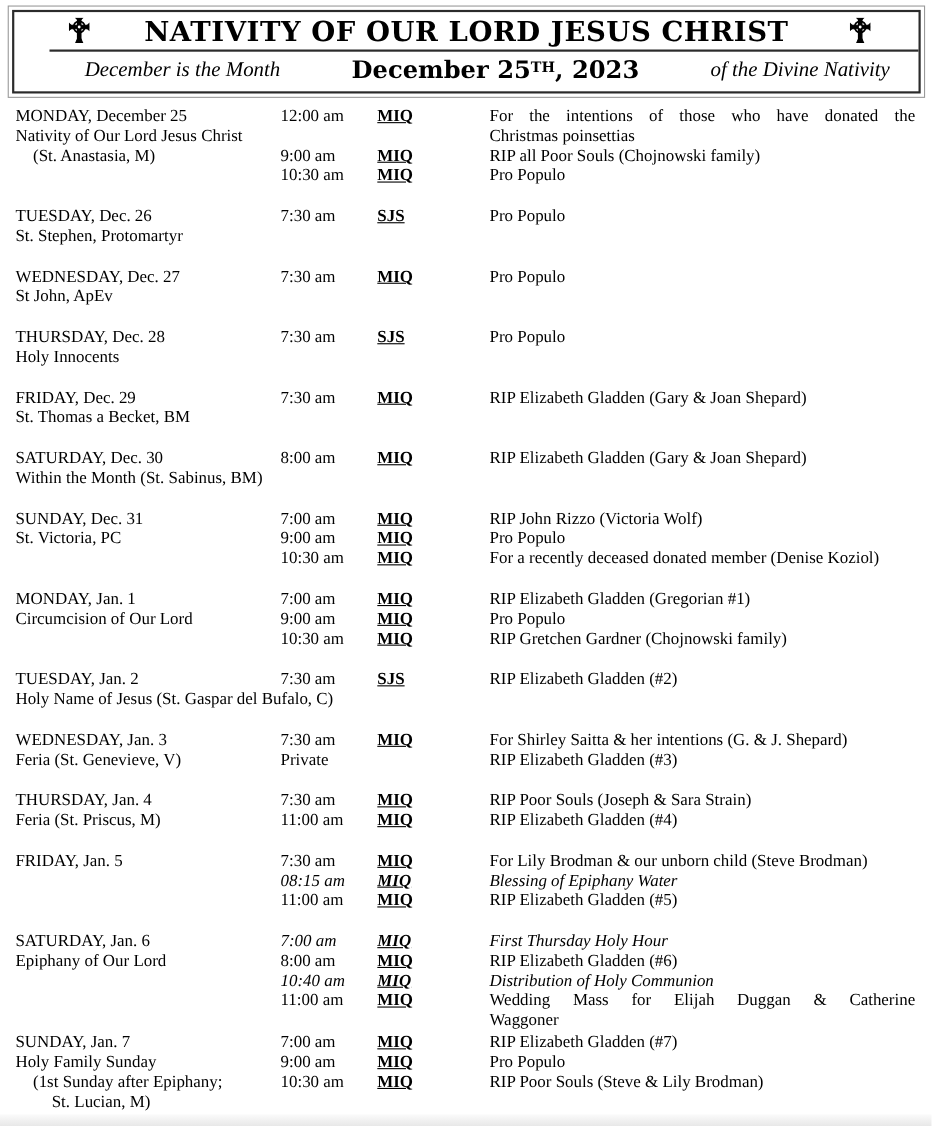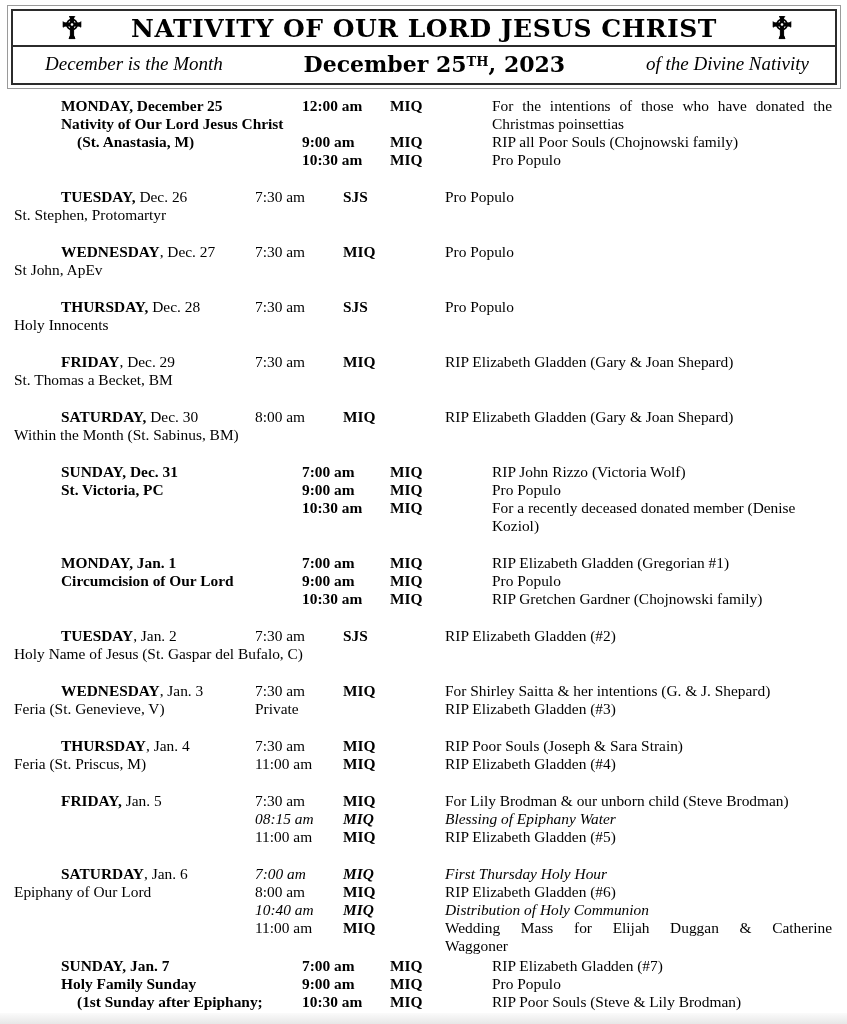--- a/index.html
+++ b/index.html
@@ -10,41 +10,41 @@
   
   .header-outer{margin:5px 6px 0 7px;border:1px solid #9a9a9a;padding:3px;background:#fff;}
   .header-inner{border:2px solid #2b2b2b;}
   .title-row{position:relative;height:34px;display:flex;align-items:center;justify-content:center;}
   .page-title{font-family:"DejaVu Serif","Liberation Serif",serif;font-weight:700;
               font-size:25px;letter-spacing:.5px;white-space:nowrap;line-height:34px;margin-top:2px;}
   .cross{position:absolute;top:5px;width:22px;height:28px;}
   .cross.left{left:48px;}
   .cross.right{right:42px;}
   .subtitle-row{border-top:2px solid #2b2b2b;height:36px;display:flex;align-items:center;
-                justify-content:space-between;padding:0 26px 0 32px;}
+                justify-content:space-between;padding:0 26px 0 32px;margin-left:32px;}
   .subtitle-side{font-style:italic;font-size:19px;white-space:nowrap;padding-bottom:3px;}
   .date-center{font-family:"DejaVu Serif","Liberation Serif",serif;font-weight:700;font-size:22px;
                white-space:nowrap;padding-bottom:3px;}
   .date-center sup{font-size:13px;vertical-align:6px;letter-spacing:0;}
 
   
   #schedule{margin:8px 15px 0 14px;font-size:15.4px;line-height:18px;}
   .entry{display:flex;margin-bottom:19px;}
   .entry:nth-child(13){margin-bottom:2px;}
   .entry:last-child{margin-bottom:0;}
   .day-col{flex:0 0 241px;max-width:241px;}
   .day-line{white-space:nowrap;}
   .mass-col{flex:1 1 auto;min-width:0;}
   .mass-row{display:flex;align-items:flex-start;}
   .time{flex:0 0 88px;white-space:nowrap;}
-  .church{flex:0 0 102px;font-weight:700;white-space:nowrap;}
+  .church{flex:0 0 102px;font-weight:700;white-space:nowrap;text-decoration:underline;}
   .intention{flex:1 1 auto;min-width:0;}
   .int-line{}
   .int-line.spread{text-align:justify;text-align-last:justify;}
-  .b{font-weight:700;margin-left:47px;}
+  .b{font-weight:400;}
   .i{font-style:italic;}
 
   
   .bottom-bar{position:absolute;left:0;right:0;bottom:0;height:11px;
               background:linear-gradient(to bottom,#fbfbfb,#e7e7e7);}
 </style>
 </head>
 <body>
 
 <div class="header-outer">

